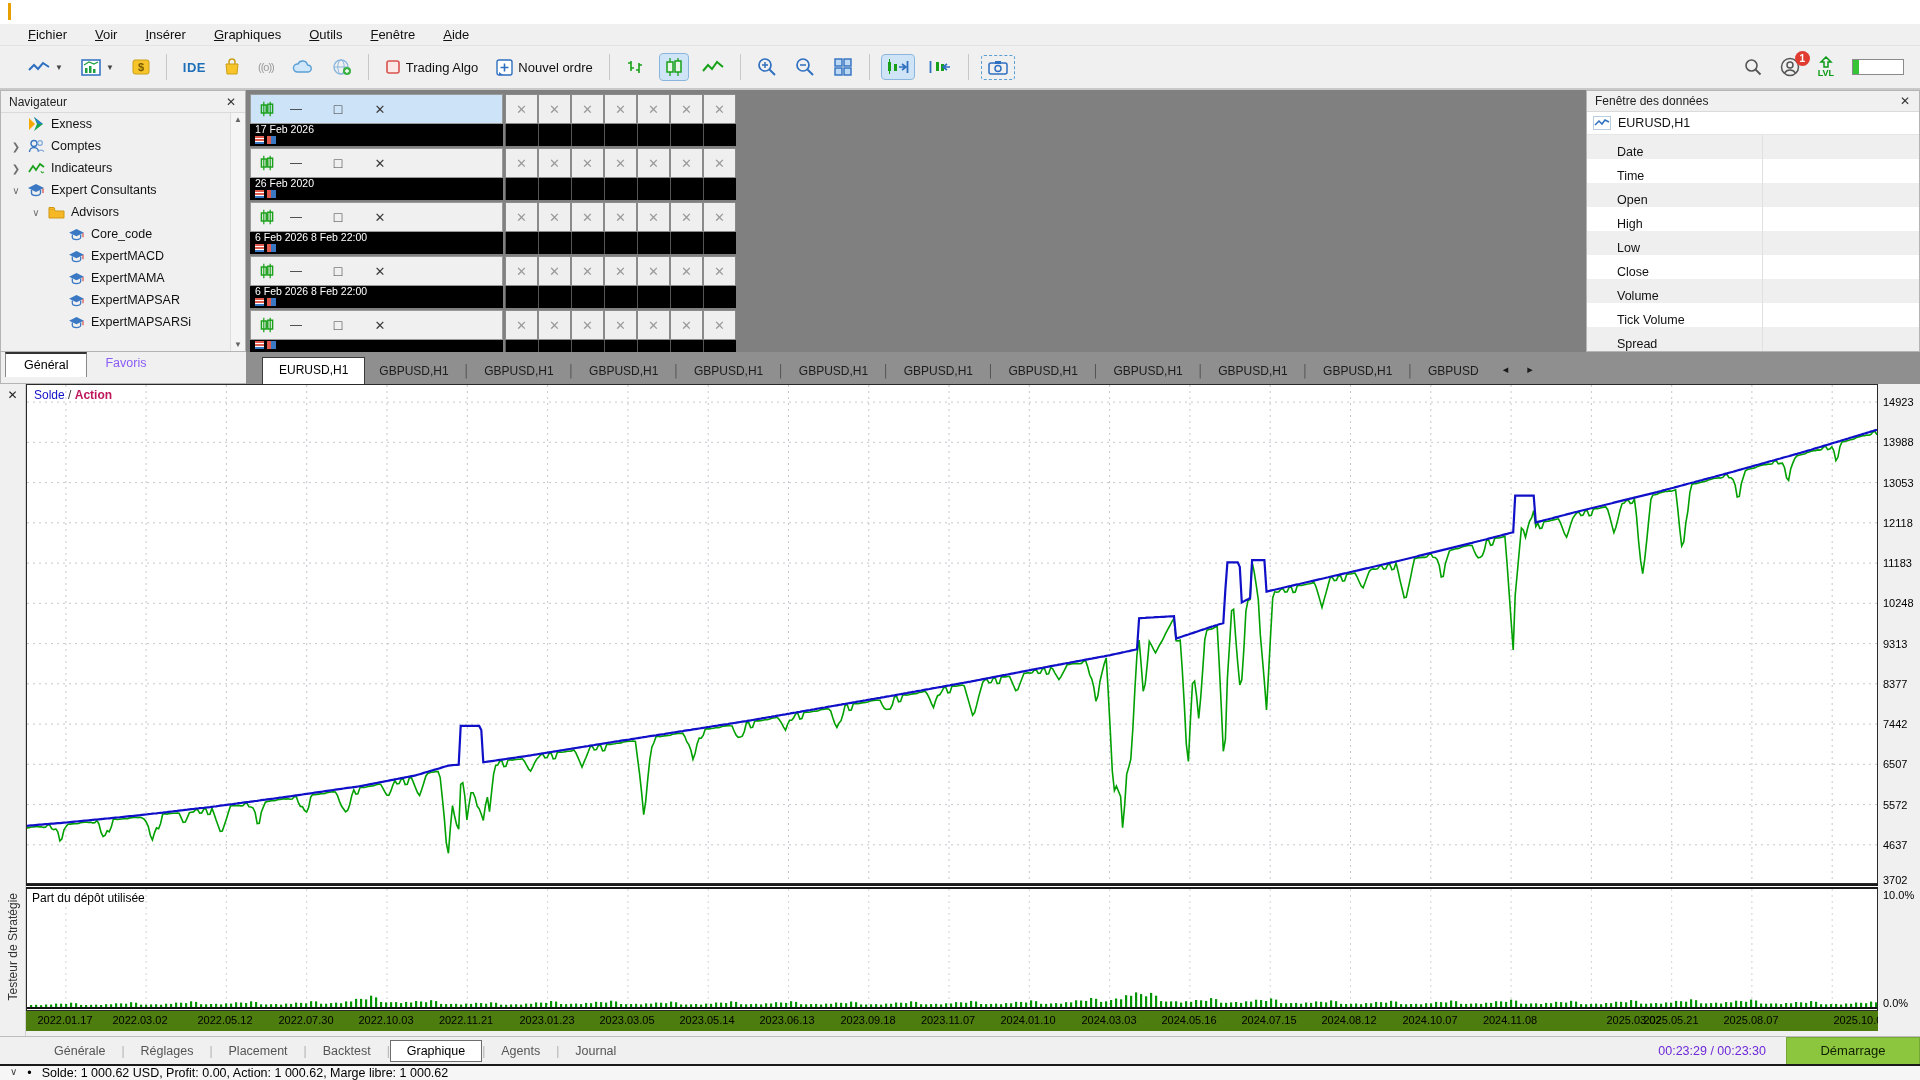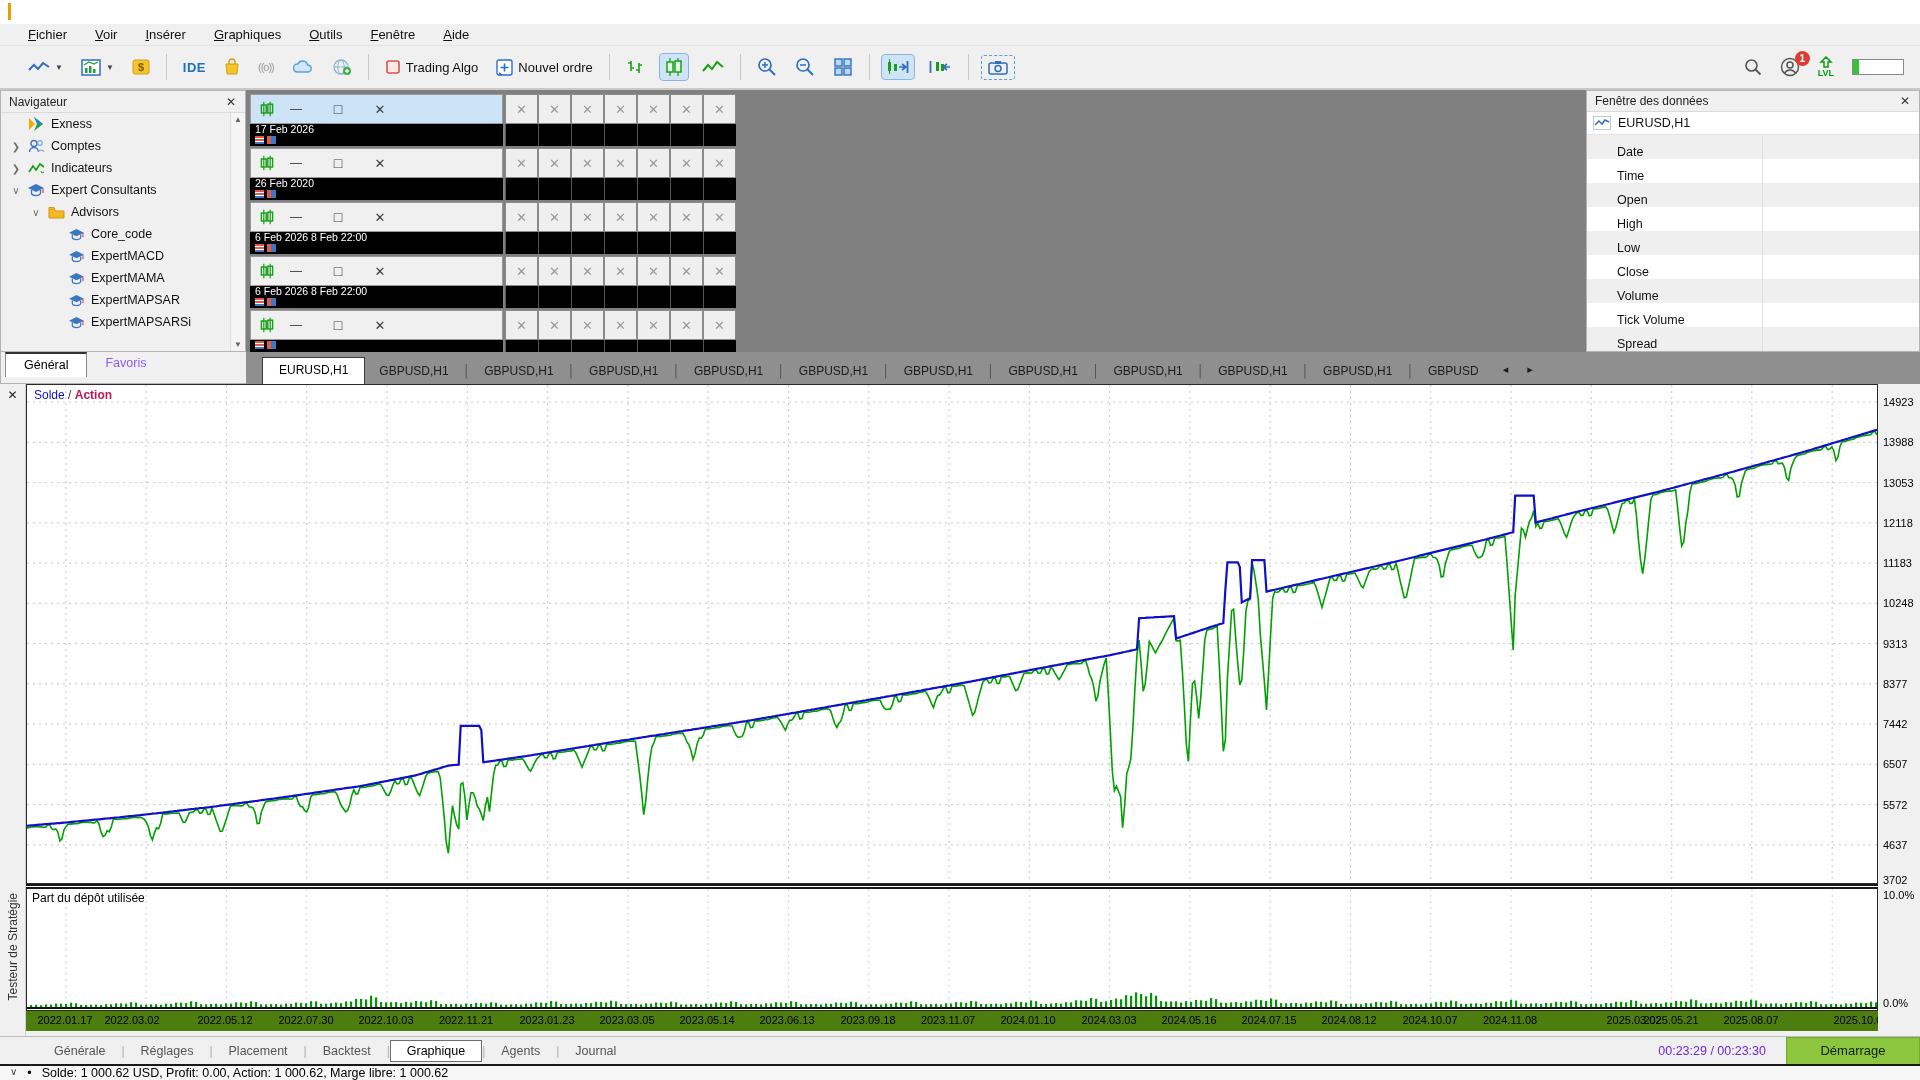--- a/index.html
+++ b/index.html
@@ -1214,21 +1214,21 @@
             <rect x="1833" y="113.8" width="2.2" height="4.2" fill="#009400"></rect>
             <rect x="1838" y="114.2" width="2.2" height="3.8" fill="#009400"></rect>
             <rect x="1843" y="112.6" width="2.2" height="5.4" fill="#009400"></rect>
             <rect x="1848" y="113.3" width="2.2" height="4.7" fill="#009400"></rect>
             <line x1="0" y1="119" x2="1850" y2="119" stroke="#111" stroke-width="2"></line>
           </svg>
         <span class="lower-label">Part du dépôt utilisée</span>
       </div>
       <div class="dates" id="dates">
           <span class="date-lbl" style="left: 39px;">2022.01.17</span>
-          <span class="date-lbl" style="left: 106px;">2022.03.02</span>
+          <span class="date-lbl" style="left: 114px;">2022.03.02</span>
           <span class="date-lbl" style="left: 199px;">2022.05.12</span>
           <span class="date-lbl" style="left: 280px;">2022.07.30</span>
           <span class="date-lbl" style="left: 360px;">2022.10.03</span>
           <span class="date-lbl" style="left: 440px;">2022.11.21</span>
           <span class="date-lbl" style="left: 521px;">2023.01.23</span>
           <span class="date-lbl" style="left: 601px;">2023.03.05</span>
           <span class="date-lbl" style="left: 681px;">2023.05.14</span>
           <span class="date-lbl" style="left: 761px;">2023.06.13</span>
           <span class="date-lbl" style="left: 842px;">2023.09.18</span>
           <span class="date-lbl" style="left: 922px;">2023.11.07</span>

